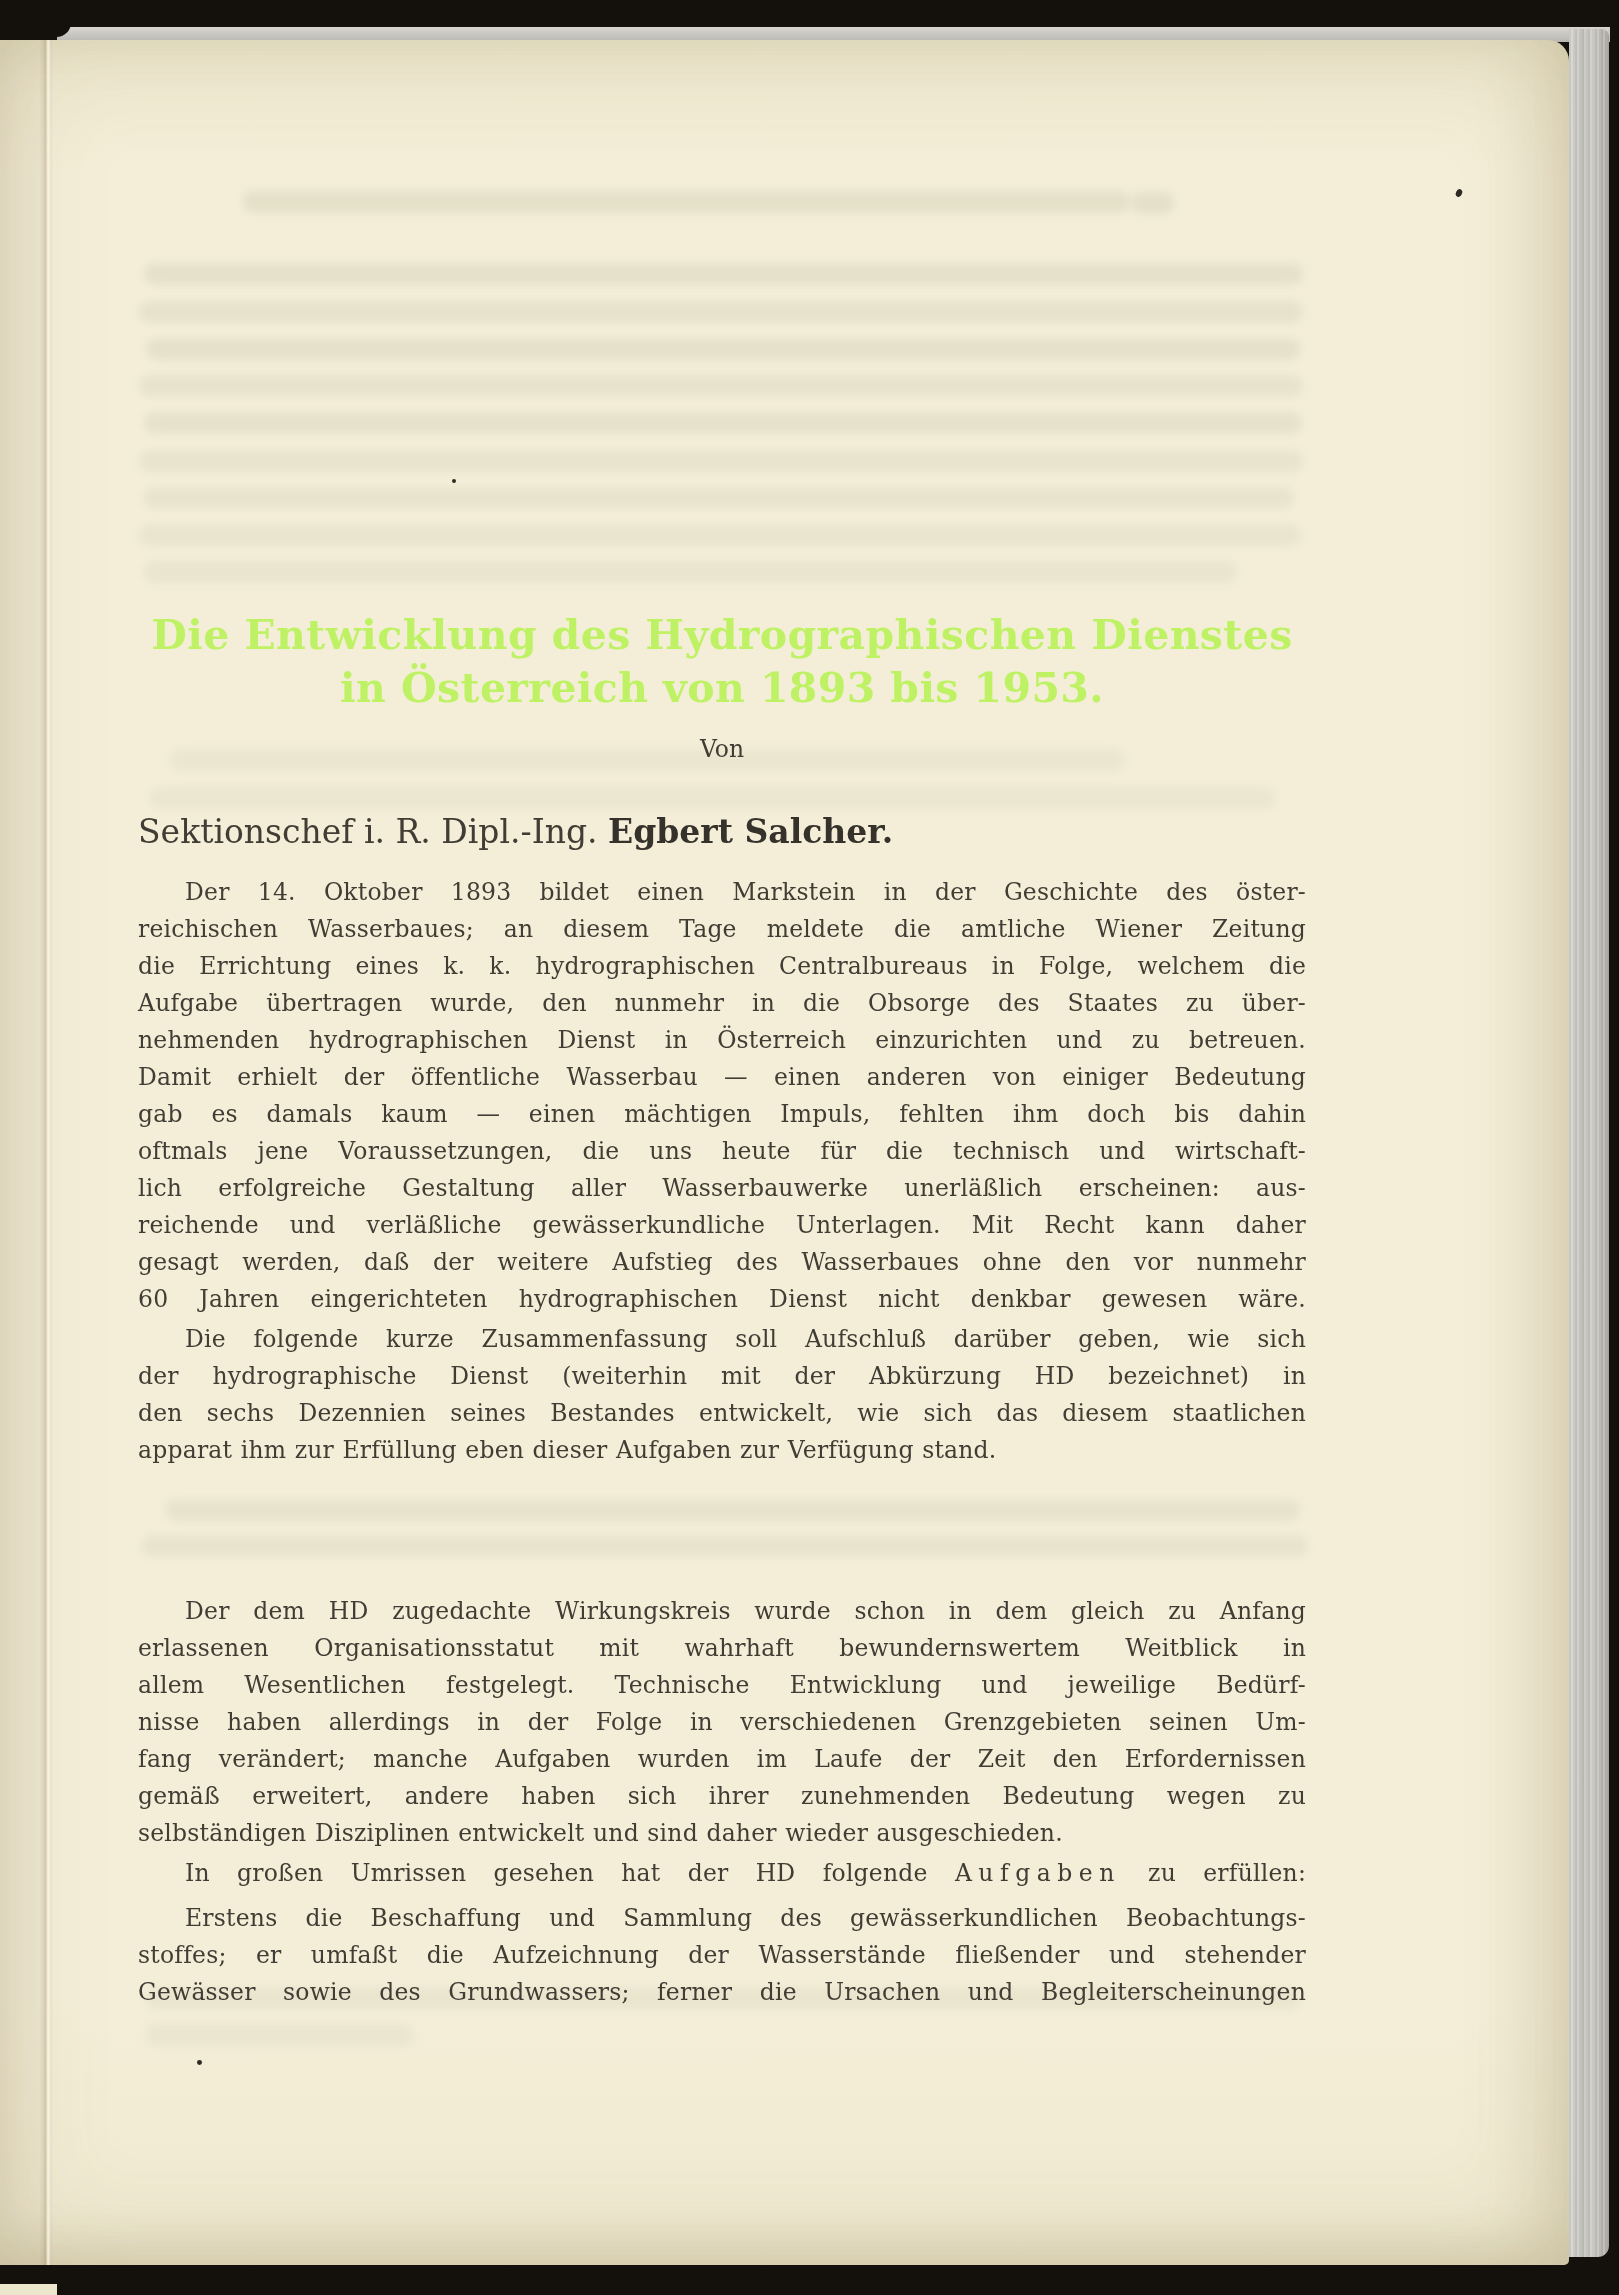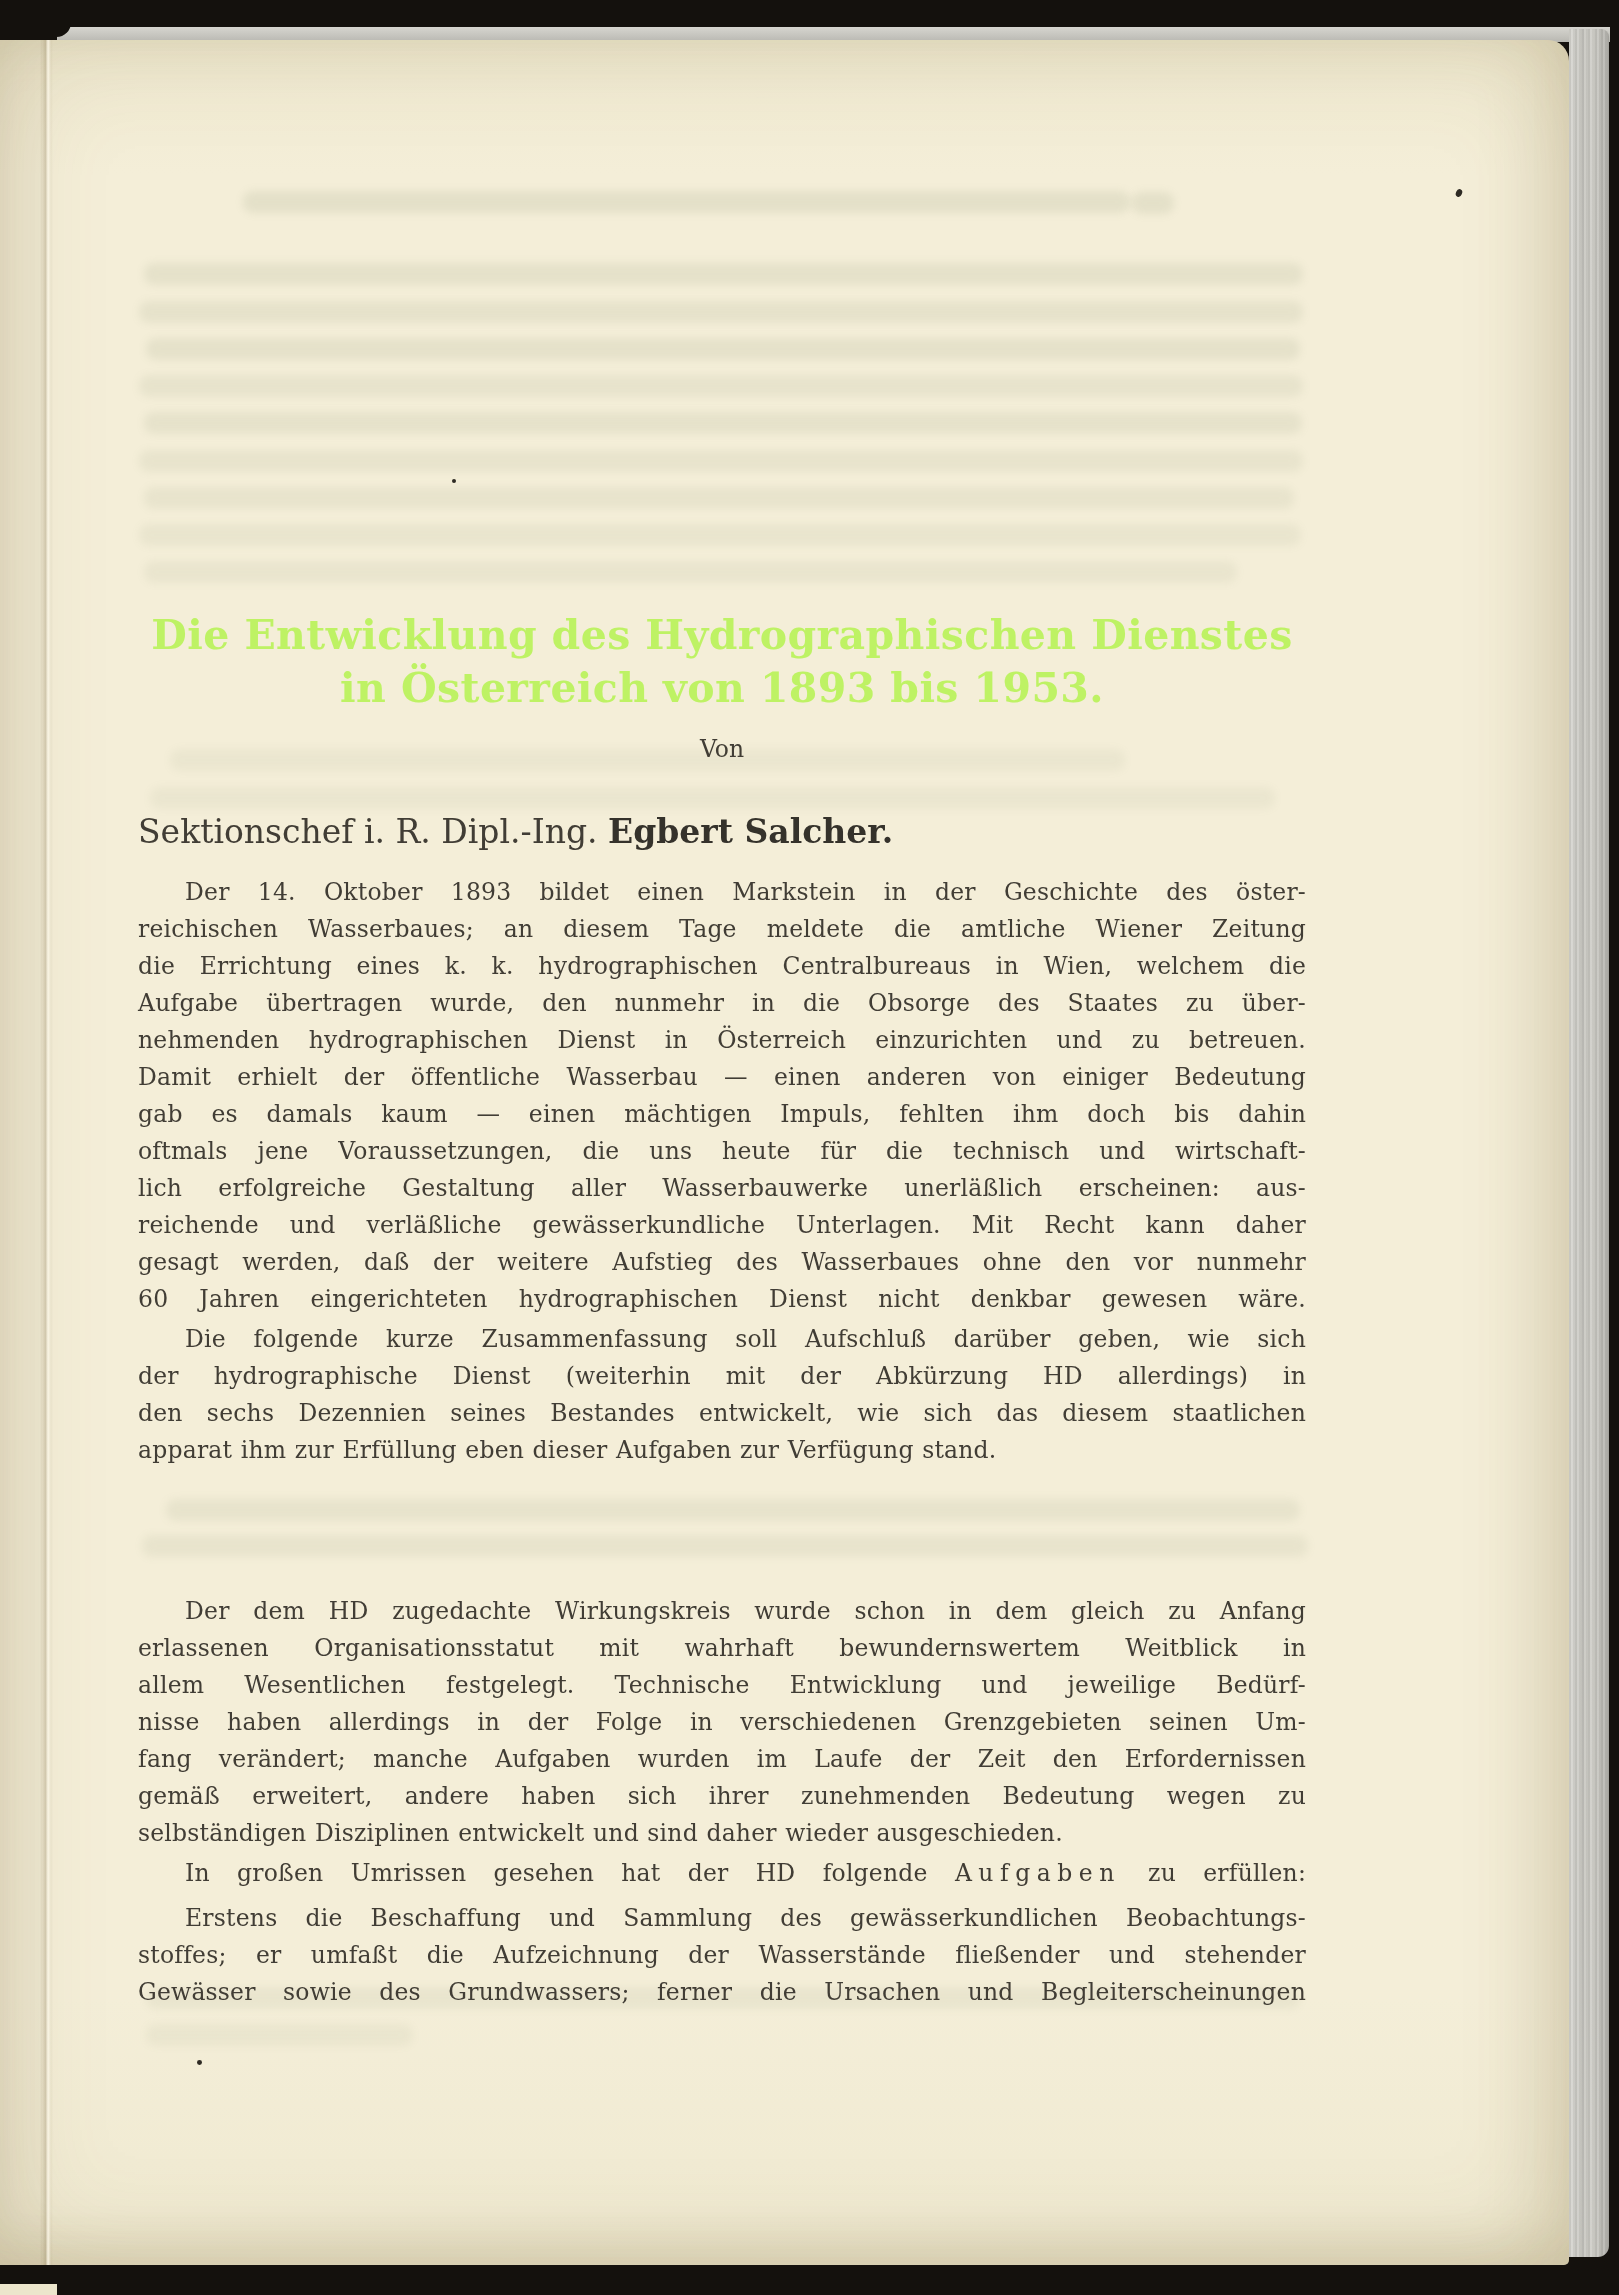--- a/index.html
+++ b/index.html
@@ -180,35 +180,35 @@
       <div>in Österreich von 1893 bis 1953.</div>
     </div>
 
     <div class="von">Von</div>
 
     <div class="author"><span>Sektionschef i. R. Dipl.-Ing. </span><span class="bold">Egbert Salcher.</span></div>
 
     <div class="para" style="top:846px">
       <div class="ln ind">Der 14. Oktober 1893 bildet einen Markstein in der Geschichte des öster-</div>
       <div class="ln">reichischen Wasserbaues; an diesem Tage meldete die amtliche Wiener Zeitung</div>
-      <div class="ln">die Errichtung eines k. k. hydrographischen Centralbureaus in Wien, welchem die</div>
+      <div class="ln">die Errichtung eines k. k. hydrographischen Centralbureaus in Folge, welchem die</div>
       <div class="ln">Aufgabe übertragen wurde, den nunmehr in die Obsorge des Staates zu über-</div>
       <div class="ln">nehmenden hydrographischen Dienst in Österreich einzurichten und zu betreuen.</div>
       <div class="ln">Damit erhielt der öffentliche Wasserbau — einen anderen von einiger Bedeutung</div>
       <div class="ln">gab es damals kaum — einen mächtigen Impuls, fehlten ihm doch bis dahin</div>
       <div class="ln">oftmals jene Voraussetzungen, die uns heute für die technisch und wirtschaft-</div>
       <div class="ln">lich erfolgreiche Gestaltung aller Wasserbauwerke unerläßlich erscheinen: aus-</div>
       <div class="ln">reichende und verläßliche gewässerkundliche Unterlagen. Mit Recht kann daher</div>
       <div class="ln">gesagt werden, daß der weitere Aufstieg des Wasserbaues ohne den vor nunmehr</div>
       <div class="ln">60 Jahren eingerichteten hydrographischen Dienst nicht denkbar gewesen wäre.</div>
     </div>
 
     <div class="para" style="top:1293px">
       <div class="ln ind">Die folgende kurze Zusammenfassung soll Aufschluß darüber geben, wie sich</div>
-      <div class="ln">der hydrographische Dienst (weiterhin mit der Abkürzung HD allerdings) in</div>
+      <div class="ln">der hydrographische Dienst (weiterhin mit der Abkürzung HD bezeichnet) in</div>
       <div class="ln">den sechs Dezennien seines Bestandes entwickelt, wie sich das diesem staatlichen</div>
       <div class="ln endleft">apparat ihm zur Erfüllung eben dieser Aufgaben zur Verfügung stand.</div>
     </div>
 
     <div class="para" style="top:1565px">
       <div class="ln ind">Der dem HD zugedachte Wirkungskreis wurde schon in dem gleich zu Anfang</div>
       <div class="ln">erlassenen Organisationsstatut mit wahrhaft bewundernswertem Weitblick in</div>
       <div class="ln">allem Wesentlichen festgelegt. Technische Entwicklung und jeweilige Bedürf-</div>
       <div class="ln">nisse haben allerdings in der Folge in verschiedenen Grenzgebieten seinen Um-</div>
       <div class="ln">fang verändert; manche Aufgaben wurden im Laufe der Zeit den Erfordernissen</div>

